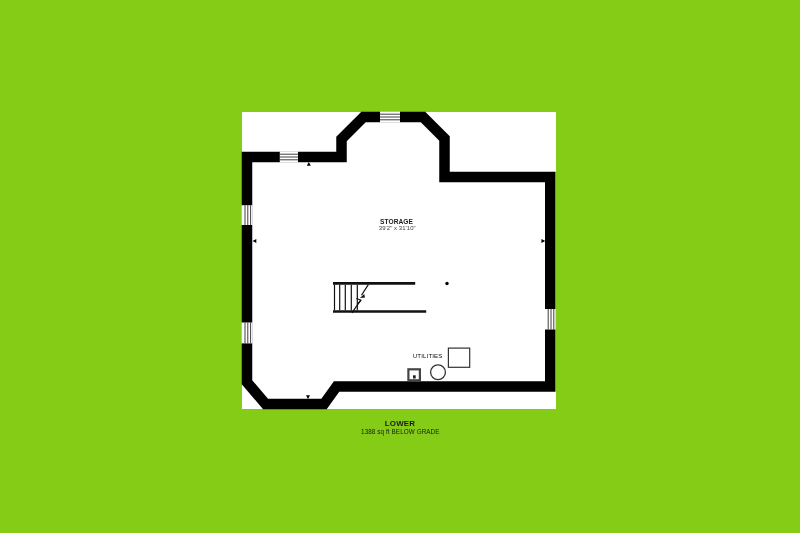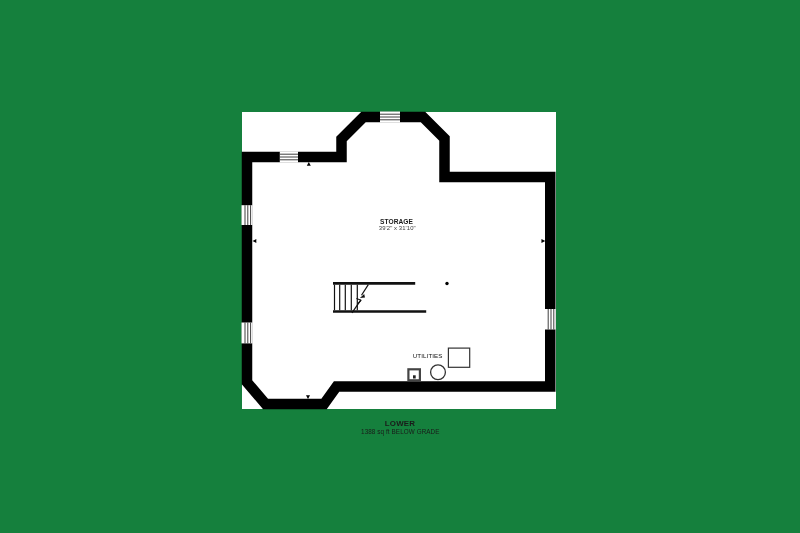--- a/index.html
+++ b/index.html
@@ -1,16 +1,16 @@
 <!DOCTYPE html>
 <html><head>
 <meta charset="utf-8">
 <style>
   html,body{margin:0;padding:0;background:#ffffff;}
-  .page{width:800px;height:533px;position:relative;background:#15803d;overflow:hidden;}
+  .page{width:800px;height:533px;position:relative;background:#84cc16;overflow:hidden;}
   svg{position:absolute;top:0;left:0;}
   text{font-family:"Liberation Sans", sans-serif;}
 </style>
 </head>
 <body>
 <div class="page">
 <svg width="800" height="533" viewBox="0 0 800 533">
 
   <rect x="242" y="112" width="314" height="297" fill="#ffffff"></rect>
 

